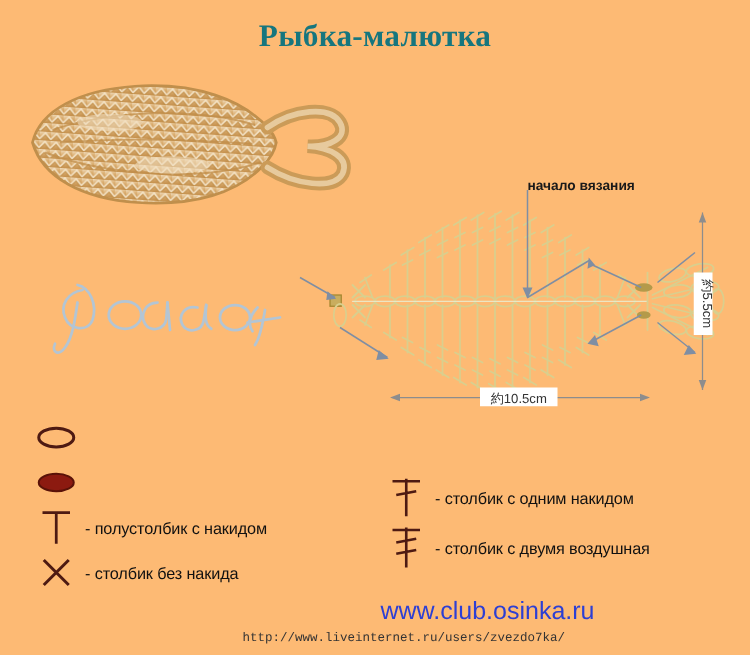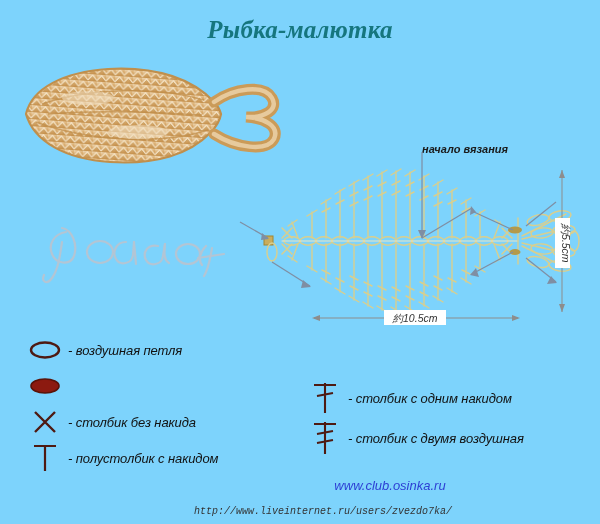--- a/index.html
+++ b/index.html
@@ -1,21 +1,21 @@
 <!DOCTYPE html>
 <html><head>
 <meta charset="utf-8">
 <style>
   html,body{margin:0;padding:0;}
   body{
     width:600px;height:524px;background:#ffffff;
     font-family:"Liberation Sans",sans-serif;
     position:relative;overflow:hidden;
   }
-  .page{position:absolute;inset:0;background:#7dd3fc;font-style:italic;}
+  .page{position:absolute;inset:0;background:#fdba74;}
 
   
   .title{
     position:absolute;left:0;top:16px;width:600px;text-align:center;
     font-family:"Liberation Serif","DejaVu Serif",serif;
     font-size:25px;font-weight:700;color:#16767e;letter-spacing:.2px;
   }
 
   
   .photo{position:absolute;left:18px;top:48px;width:268px;height:130px;}
@@ -53,21 +53,21 @@
     display:flex;align-items:center;justify-content:center;
   }
   .leg-txt{
     font-size:13px;color:#111;font-family:"Liberation Sans",sans-serif;
     letter-spacing:-.1px;
   }
 
   
   .site{
     position:absolute;left:0;top:478px;width:600px;text-align:center;
-    font-size:13px;color:#2d3fd4;font-family:"Liberation Sans",sans-serif;
+    font-size:20px;color:#2d3fd4;font-family:"Liberation Sans",sans-serif;
   }
   .site-inner{margin-left:180px;}
   .liveinternet{
     position:absolute;left:0;top:506px;width:600px;text-align:center;
     font-size:10px;color:#333;
     font-family:"Liberation Mono","DejaVu Sans Mono",monospace;
   }
   .li-inner{margin-left:46px;}
 </style>
 </head>
@@ -328,48 +328,47 @@
   </div>
 
   <div class="legend-col legend-left">
 
     <div class="leg-row">
       <span class="leg-sym">
         <svg width="34" height="20" viewBox="0 0 34 20">
             <ellipse cx="17" cy="10" rx="14" ry="7.5" fill="none" stroke="#4e1a12" stroke-width="2.4"></ellipse>
           </svg>
       </span>
-      <span class="leg-txt">- воздушная петля</span>
     </div>
 
     <div class="leg-row">
       <span class="leg-sym">
         <svg width="34" height="20" viewBox="0 0 34 20">
             <ellipse cx="17" cy="10" rx="14" ry="7" fill="#8c1a10" stroke="#5a1208" stroke-width="1.6"></ellipse>
           </svg>
       </span>
     </div>
 
     <div class="leg-row">
       <span class="leg-sym">
+        <svg width="30" height="32" viewBox="0 0 30 32">
+          <path d="M15 3 L15 29 M4 4 L26 4" stroke="#4e1a12" stroke-width="2.2" fill="none"></path>
+        </svg>
+      </span>
+      <span class="leg-txt">- полустолбик с накидом</span>
+    </div>
+
+    <div class="leg-row">
+      <span class="leg-sym">
         <svg width="30" height="28" viewBox="0 0 30 28">
           <path d="M5 4 L25 24 M25 4 L5 24" stroke="#4e1a12" stroke-width="2.4" fill="none"></path>
         </svg>
       </span>
       <span class="leg-txt">- столбик без накида</span>
     </div>
-
-    <div class="leg-row">
-      <span class="leg-sym">
-        <svg width="30" height="32" viewBox="0 0 30 32">
-          <path d="M15 3 L15 29 M4 4 L26 4" stroke="#4e1a12" stroke-width="2.2" fill="none"></path>
-        </svg>
-      </span>
-      <span class="leg-txt">- полустолбик с накидом</span>
-    </div>
   </div>
 
   <div class="legend-col legend-right leg-right">
 
     <div class="leg-row">
       <span class="leg-sym">
         <svg width="30" height="36" viewBox="0 0 30 36">
           <path d="M15 3 L15 33 M4 5 L26 5 M7 16 L23 13" stroke="#4e1a12" stroke-width="2.1" fill="none"></path>
         </svg>
       </span>

